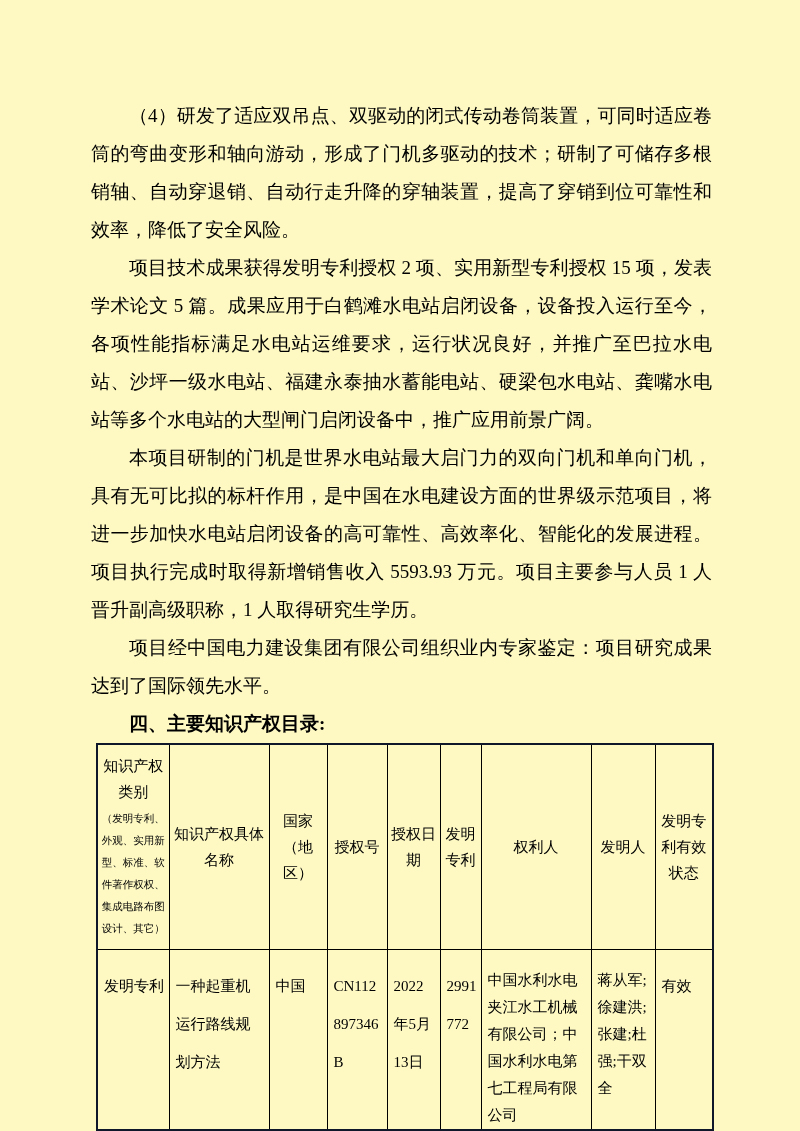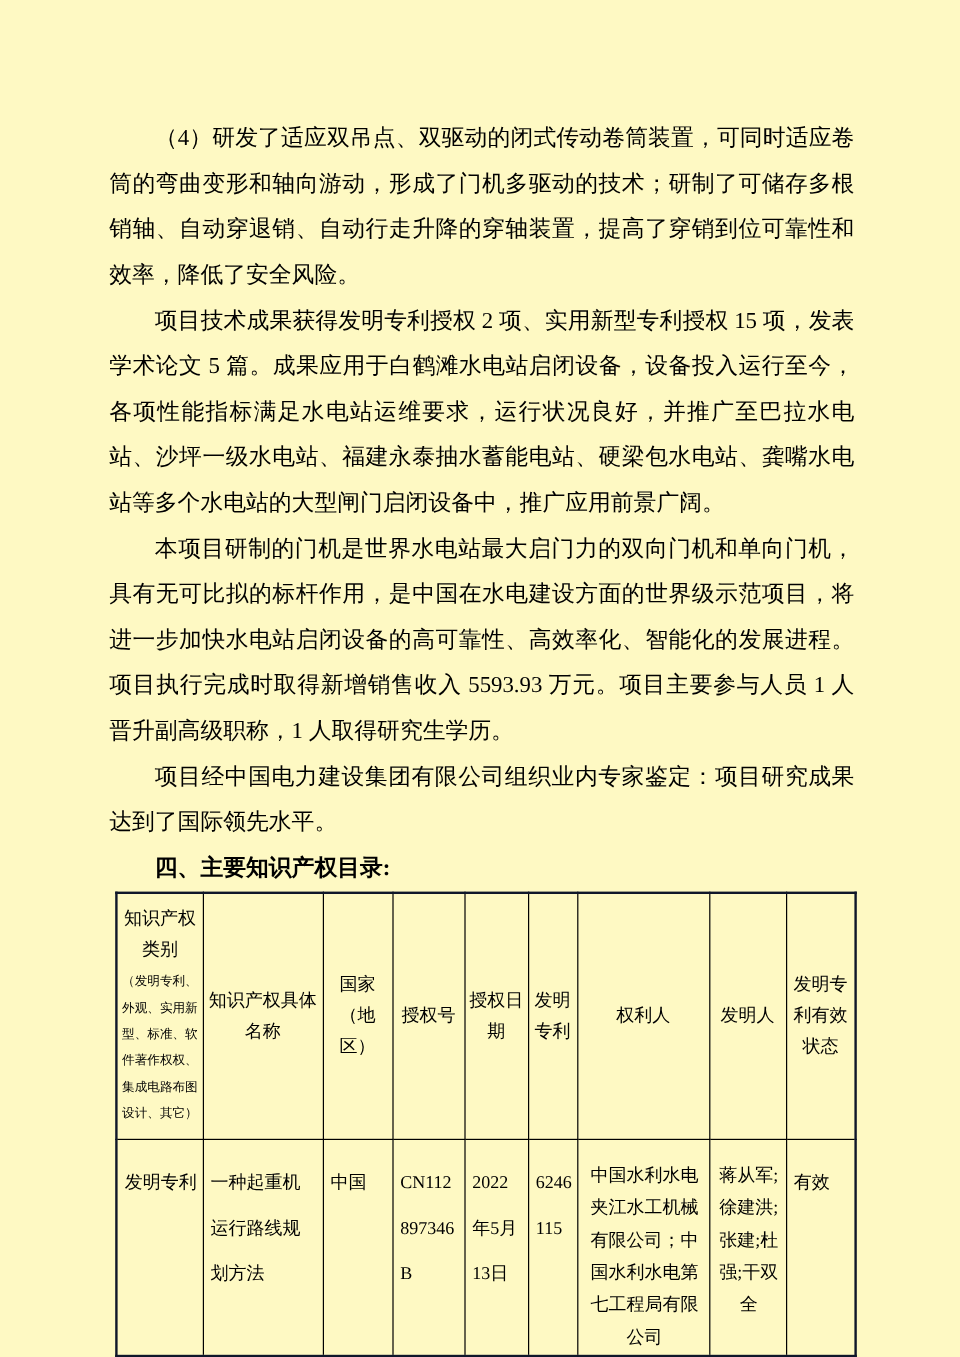--- a/index.html
+++ b/index.html
@@ -62,21 +62,21 @@
   }
   tr.data-row { height: 160px; }
   td.dcell {
     font-size: 15px;
     line-height: 38px;
     vertical-align: top;
     padding: 17px 4px 0 6px;
     word-break: break-all;
     text-align: left;
   }
-  td.dcell.tight { line-height: 27px; text-align: center; }
+  td.dcell.tight { line-height: 27px; }
 </style>
 </head>
 <body>
 
 <div class="page">
 
   <p class="para">（4）研发了适应双吊点、双驱动的闭式传动卷筒装置，可同时适应卷筒的弯曲变形和轴向游动，形成了门机多驱动的技术；研制了可储存多根销轴、自动穿退销、自动行走升降的穿轴装置，提高了穿销到位可靠性和效率，降低了安全风险。</p>
   <p class="para">项目技术成果获得发明专利授权 2 项、实用新型专利授权 15 项，发表学术论文 5 篇。成果应用于白鹤滩水电站启闭设备，设备投入运行至今，各项性能指标满足水电站运维要求，运行状况良好，并推广至巴拉水电站、沙坪一级水电站、福建永泰抽水蓄能电站、硬梁包水电站、龚嘴水电站等多个水电站的大型闸门启闭设备中，推广应用前景广阔。</p>
   <p class="para">本项目研制的门机是世界水电站最大启门力的双向门机和单向门机，具有无可比拟的标杆作用，是中国在水电建设方面的世界级示范项目，将进一步加快水电站启闭设备的高可靠性、高效率化、智能化的发展进程。项目执行完成时取得新增销售收入 5593.93 万元。项目主要参与人员 1 人晋升副高级职称，1 人取得研究生学历。</p>
   <p class="para">项目经中国电力建设集团有限公司组织业内专家鉴定：项目研究成果达到了国际领先水平。</p>
@@ -109,21 +109,21 @@
         <td class="hcell">权利人</td>
         <td class="hcell">发明人</td>
         <td class="hcell">发明专利有效状态</td>
       </tr>
       <tr class="data-row">
         <td class="dcell">发明专利</td>
         <td class="dcell">一种起重机运行路线规划方法</td>
         <td class="dcell">中国</td>
         <td class="dcell">CN112897346B</td>
         <td class="dcell">2022年5月13日</td>
-        <td class="dcell">6246115</td>
+        <td class="dcell">2991772</td>
         <td class="dcell tight">中国水利水电夹江水工机械有限公司；中国水利水电第七工程局有限公司</td>
         <td class="dcell tight">蒋从军;徐建洪;张建;杜强;干双全</td>
         <td class="dcell">有效</td>
       </tr>
     </tbody>
   </table>
 
 </div>
 
 </body></html>

